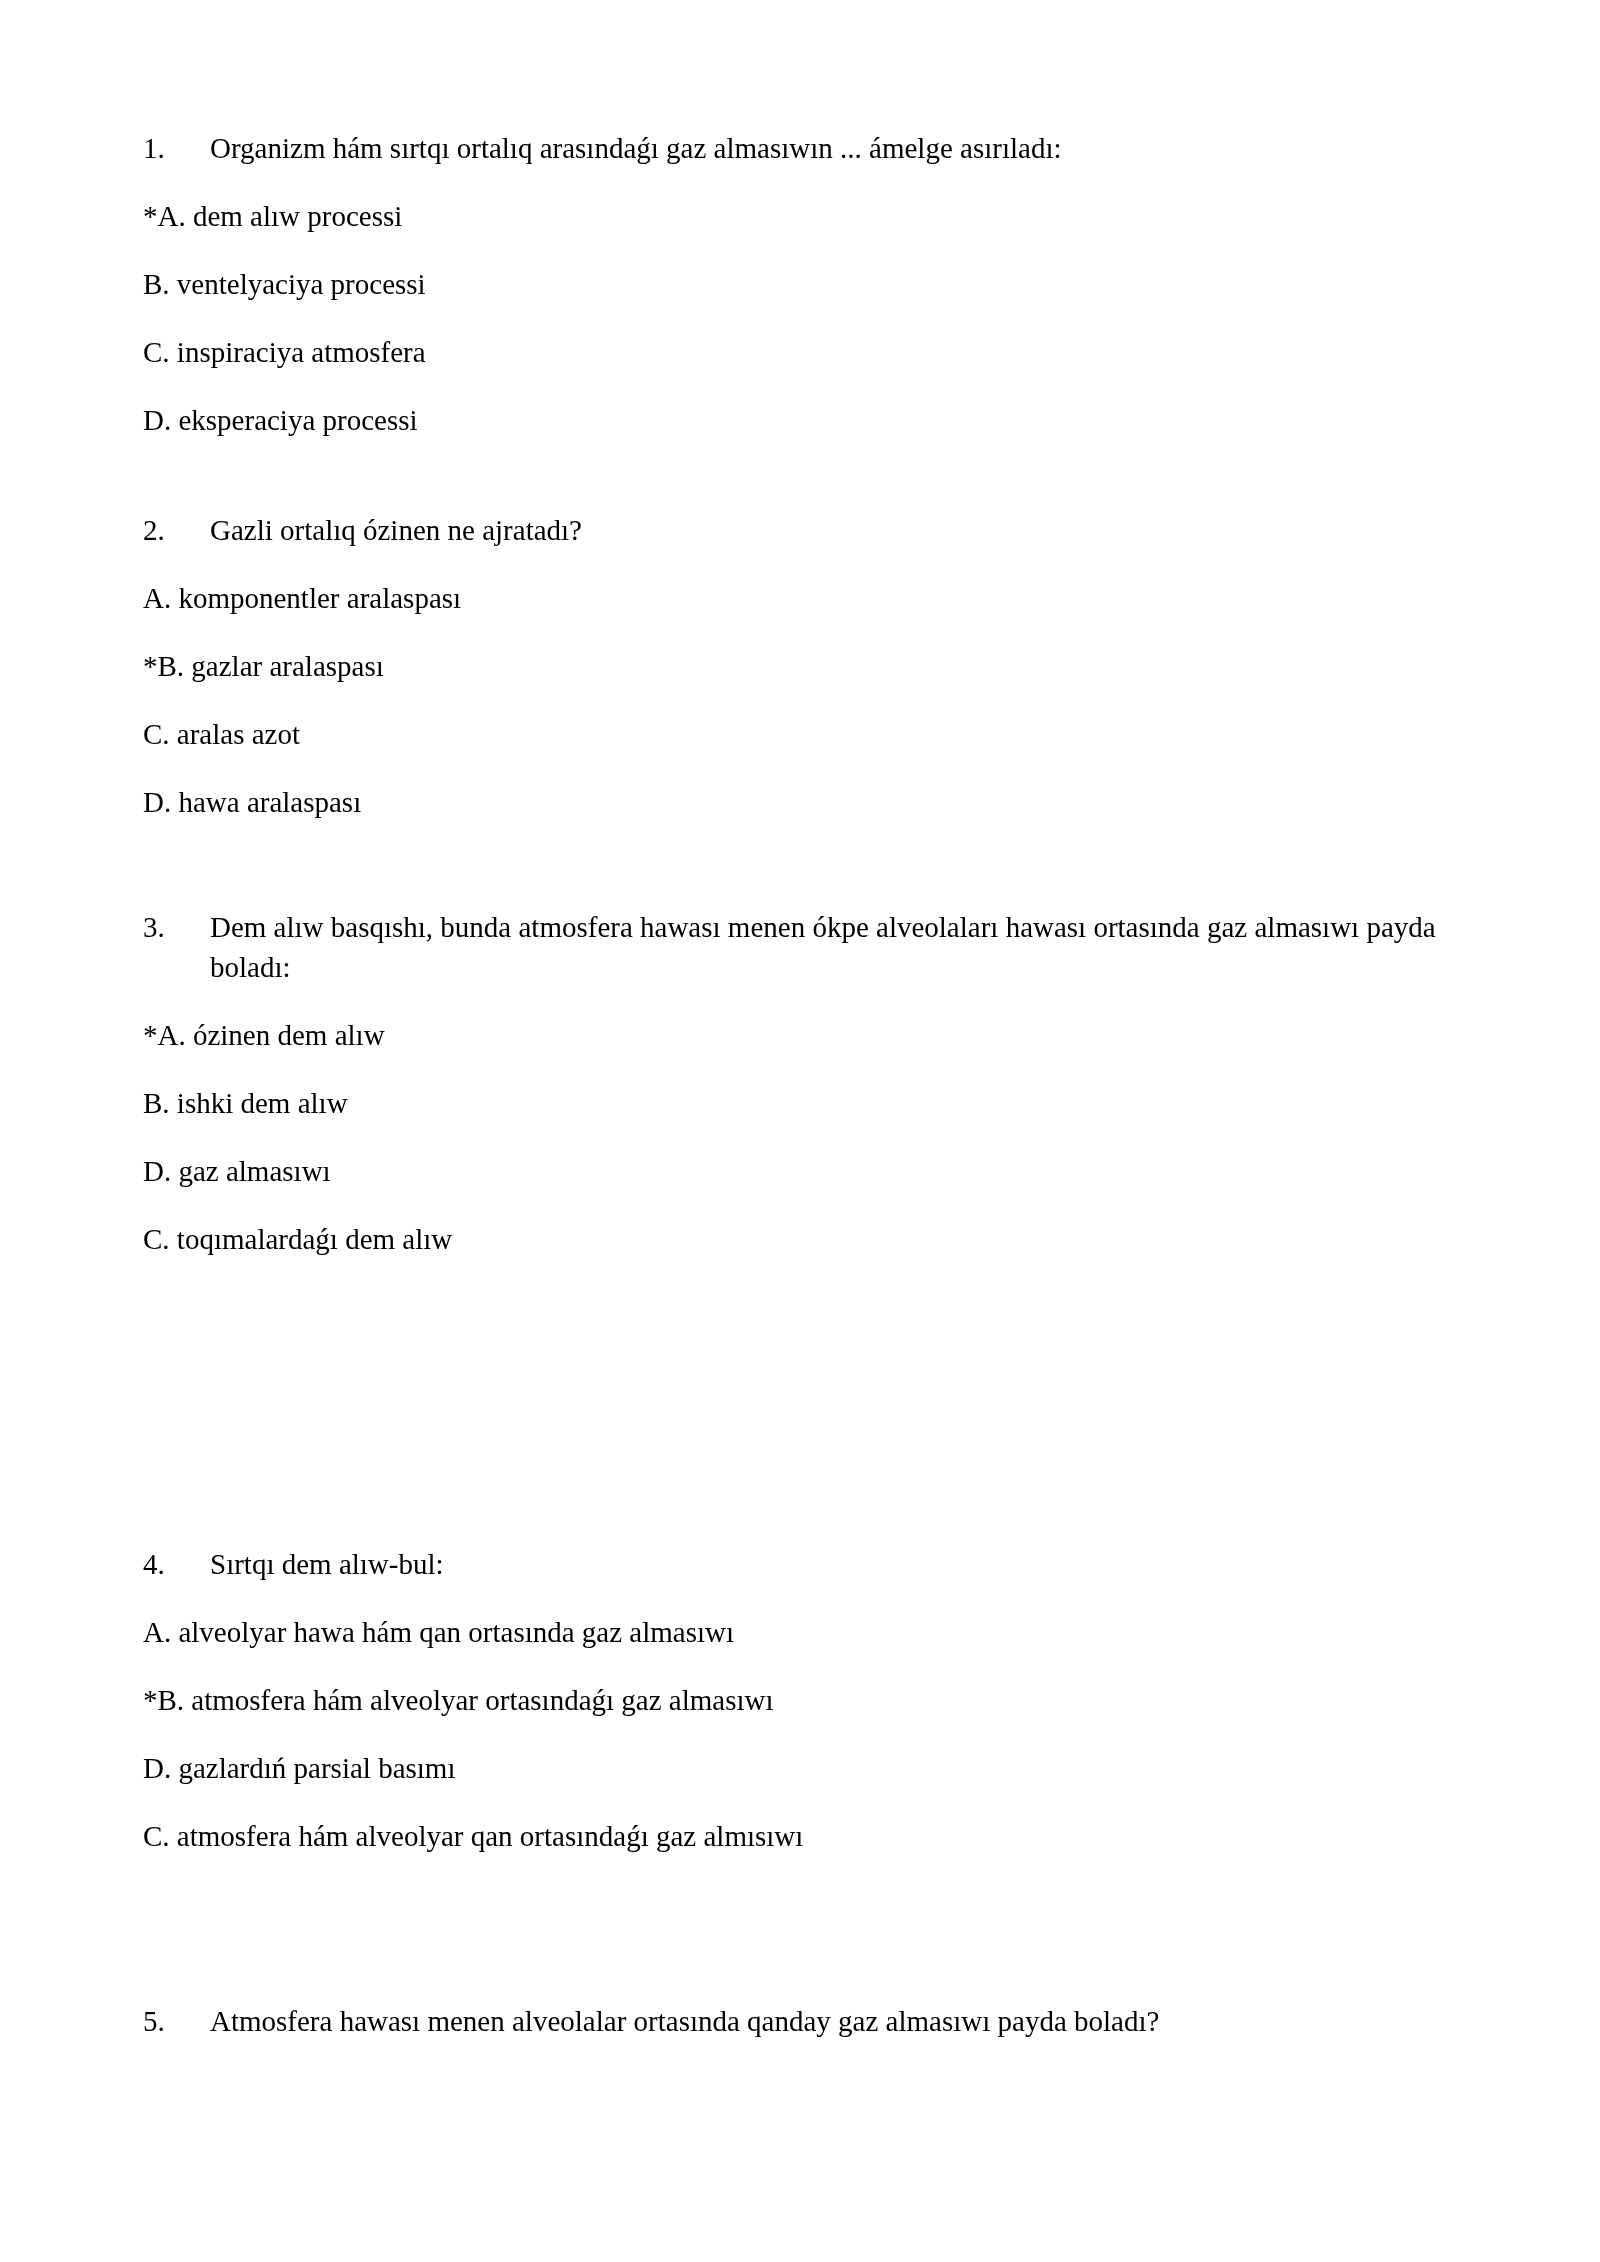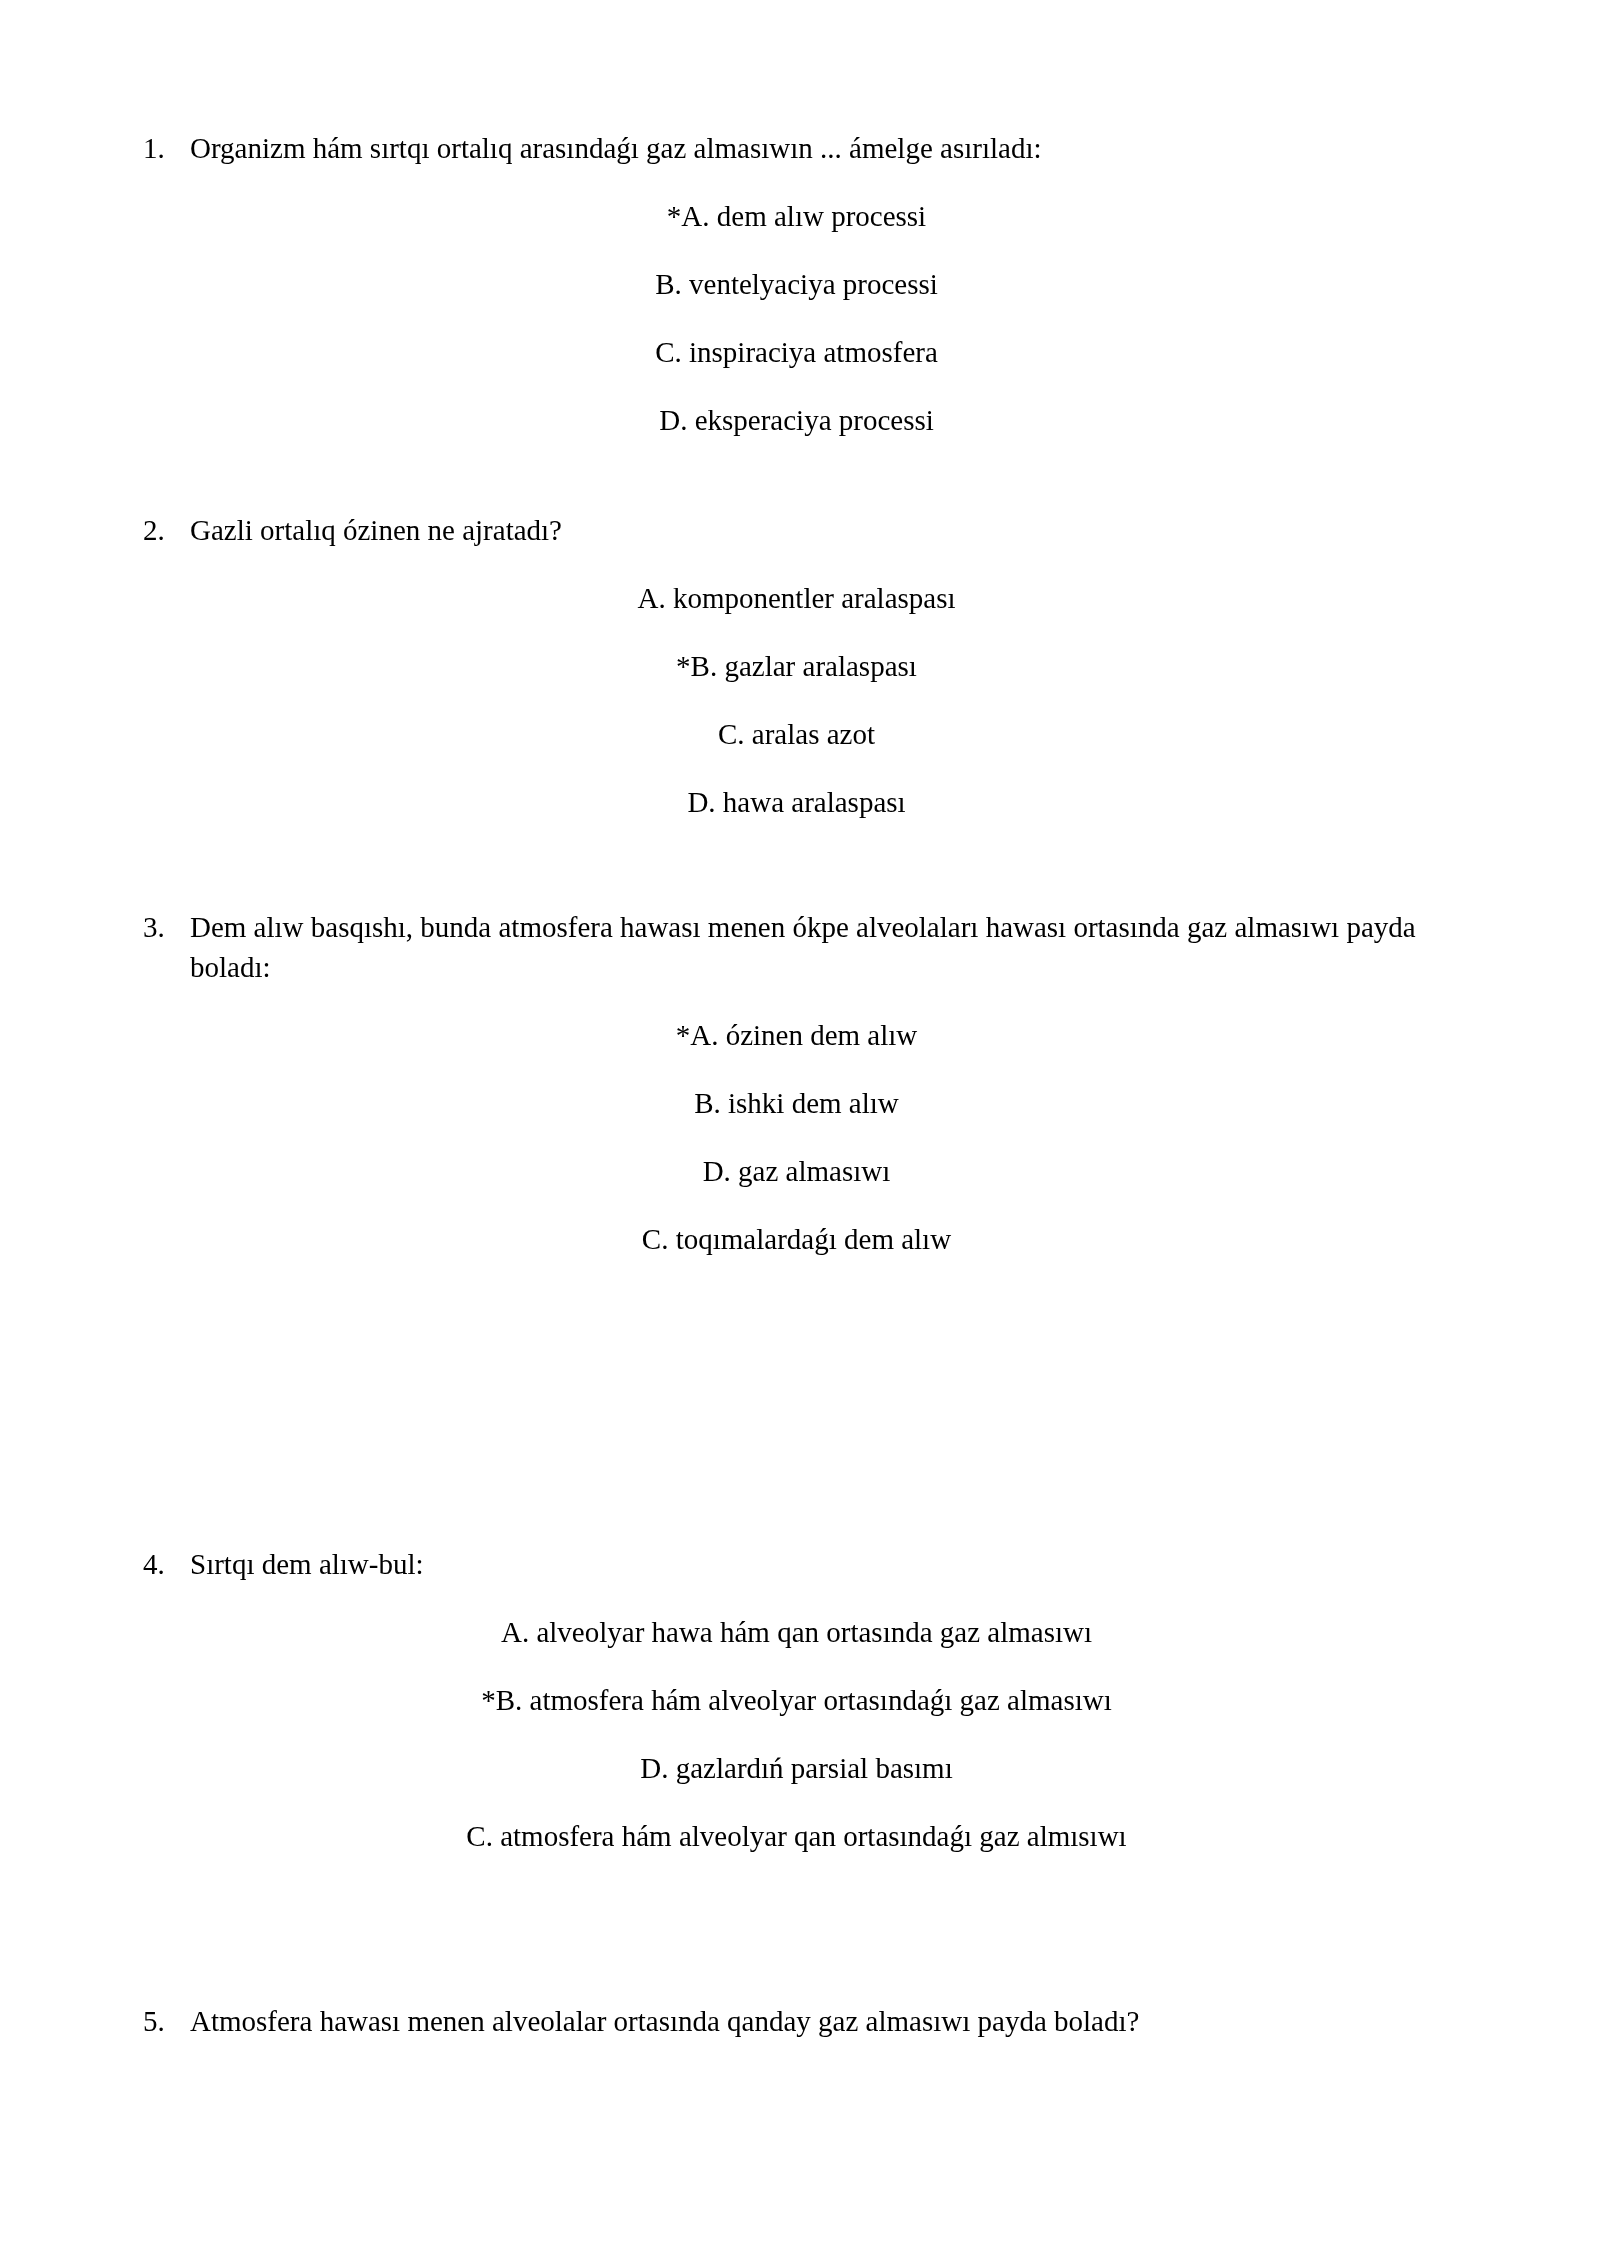--- a/index.html
+++ b/index.html
@@ -29,27 +29,27 @@
     align-items: flex-start;
     font-size: 29px;
     line-height: 40px;
     margin: 0 0 28px 0;
   }
   .q .num {
     flex: 0 0 47px;
   }
   .q .qtext {
     max-width: 1270px;
+    margin-left: 20px;
   }
   .opt {
     font-size: 29px;
     line-height: 40px;
     margin: 0 0 28px 0;
     max-width: 1307px;
-    text-align: center;
   }
   
   .g2 { margin-top: 70px; }
   .g3 { margin-top: 85px; }
   .g4 { margin-top: 285px; }
   .g5 { margin-top: 145px; }
 </style>
 </head>
 <body>
 

